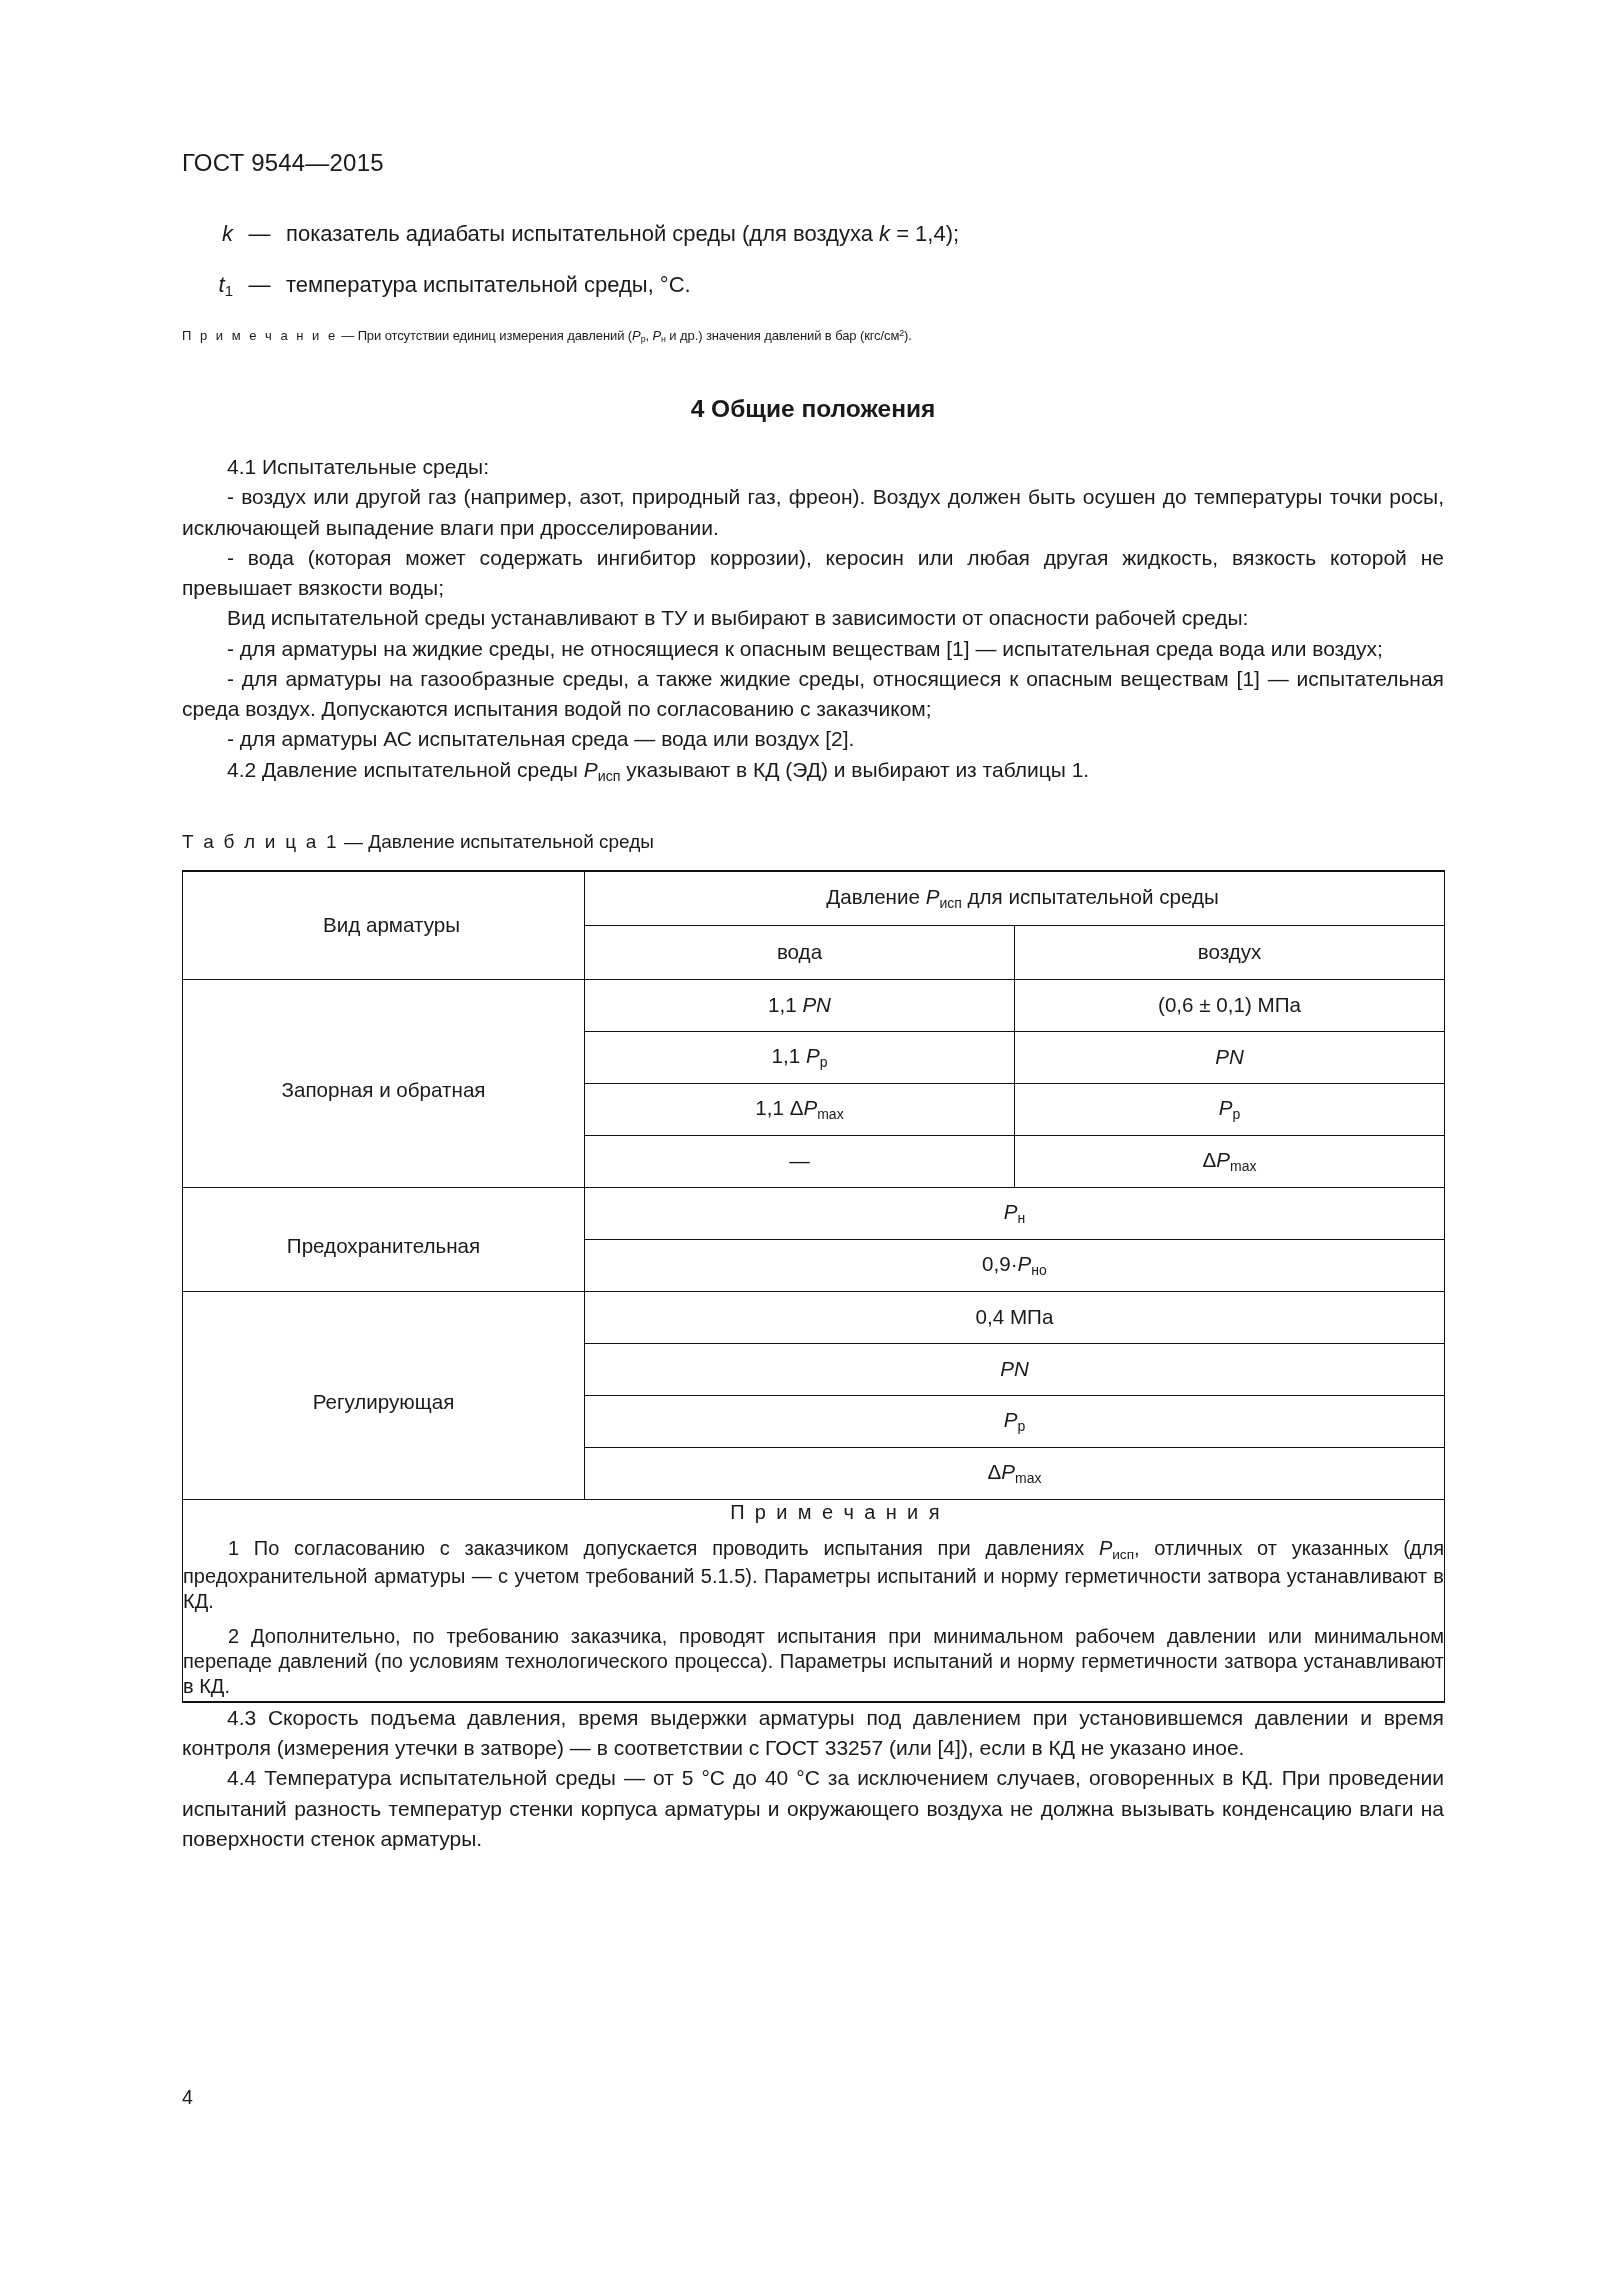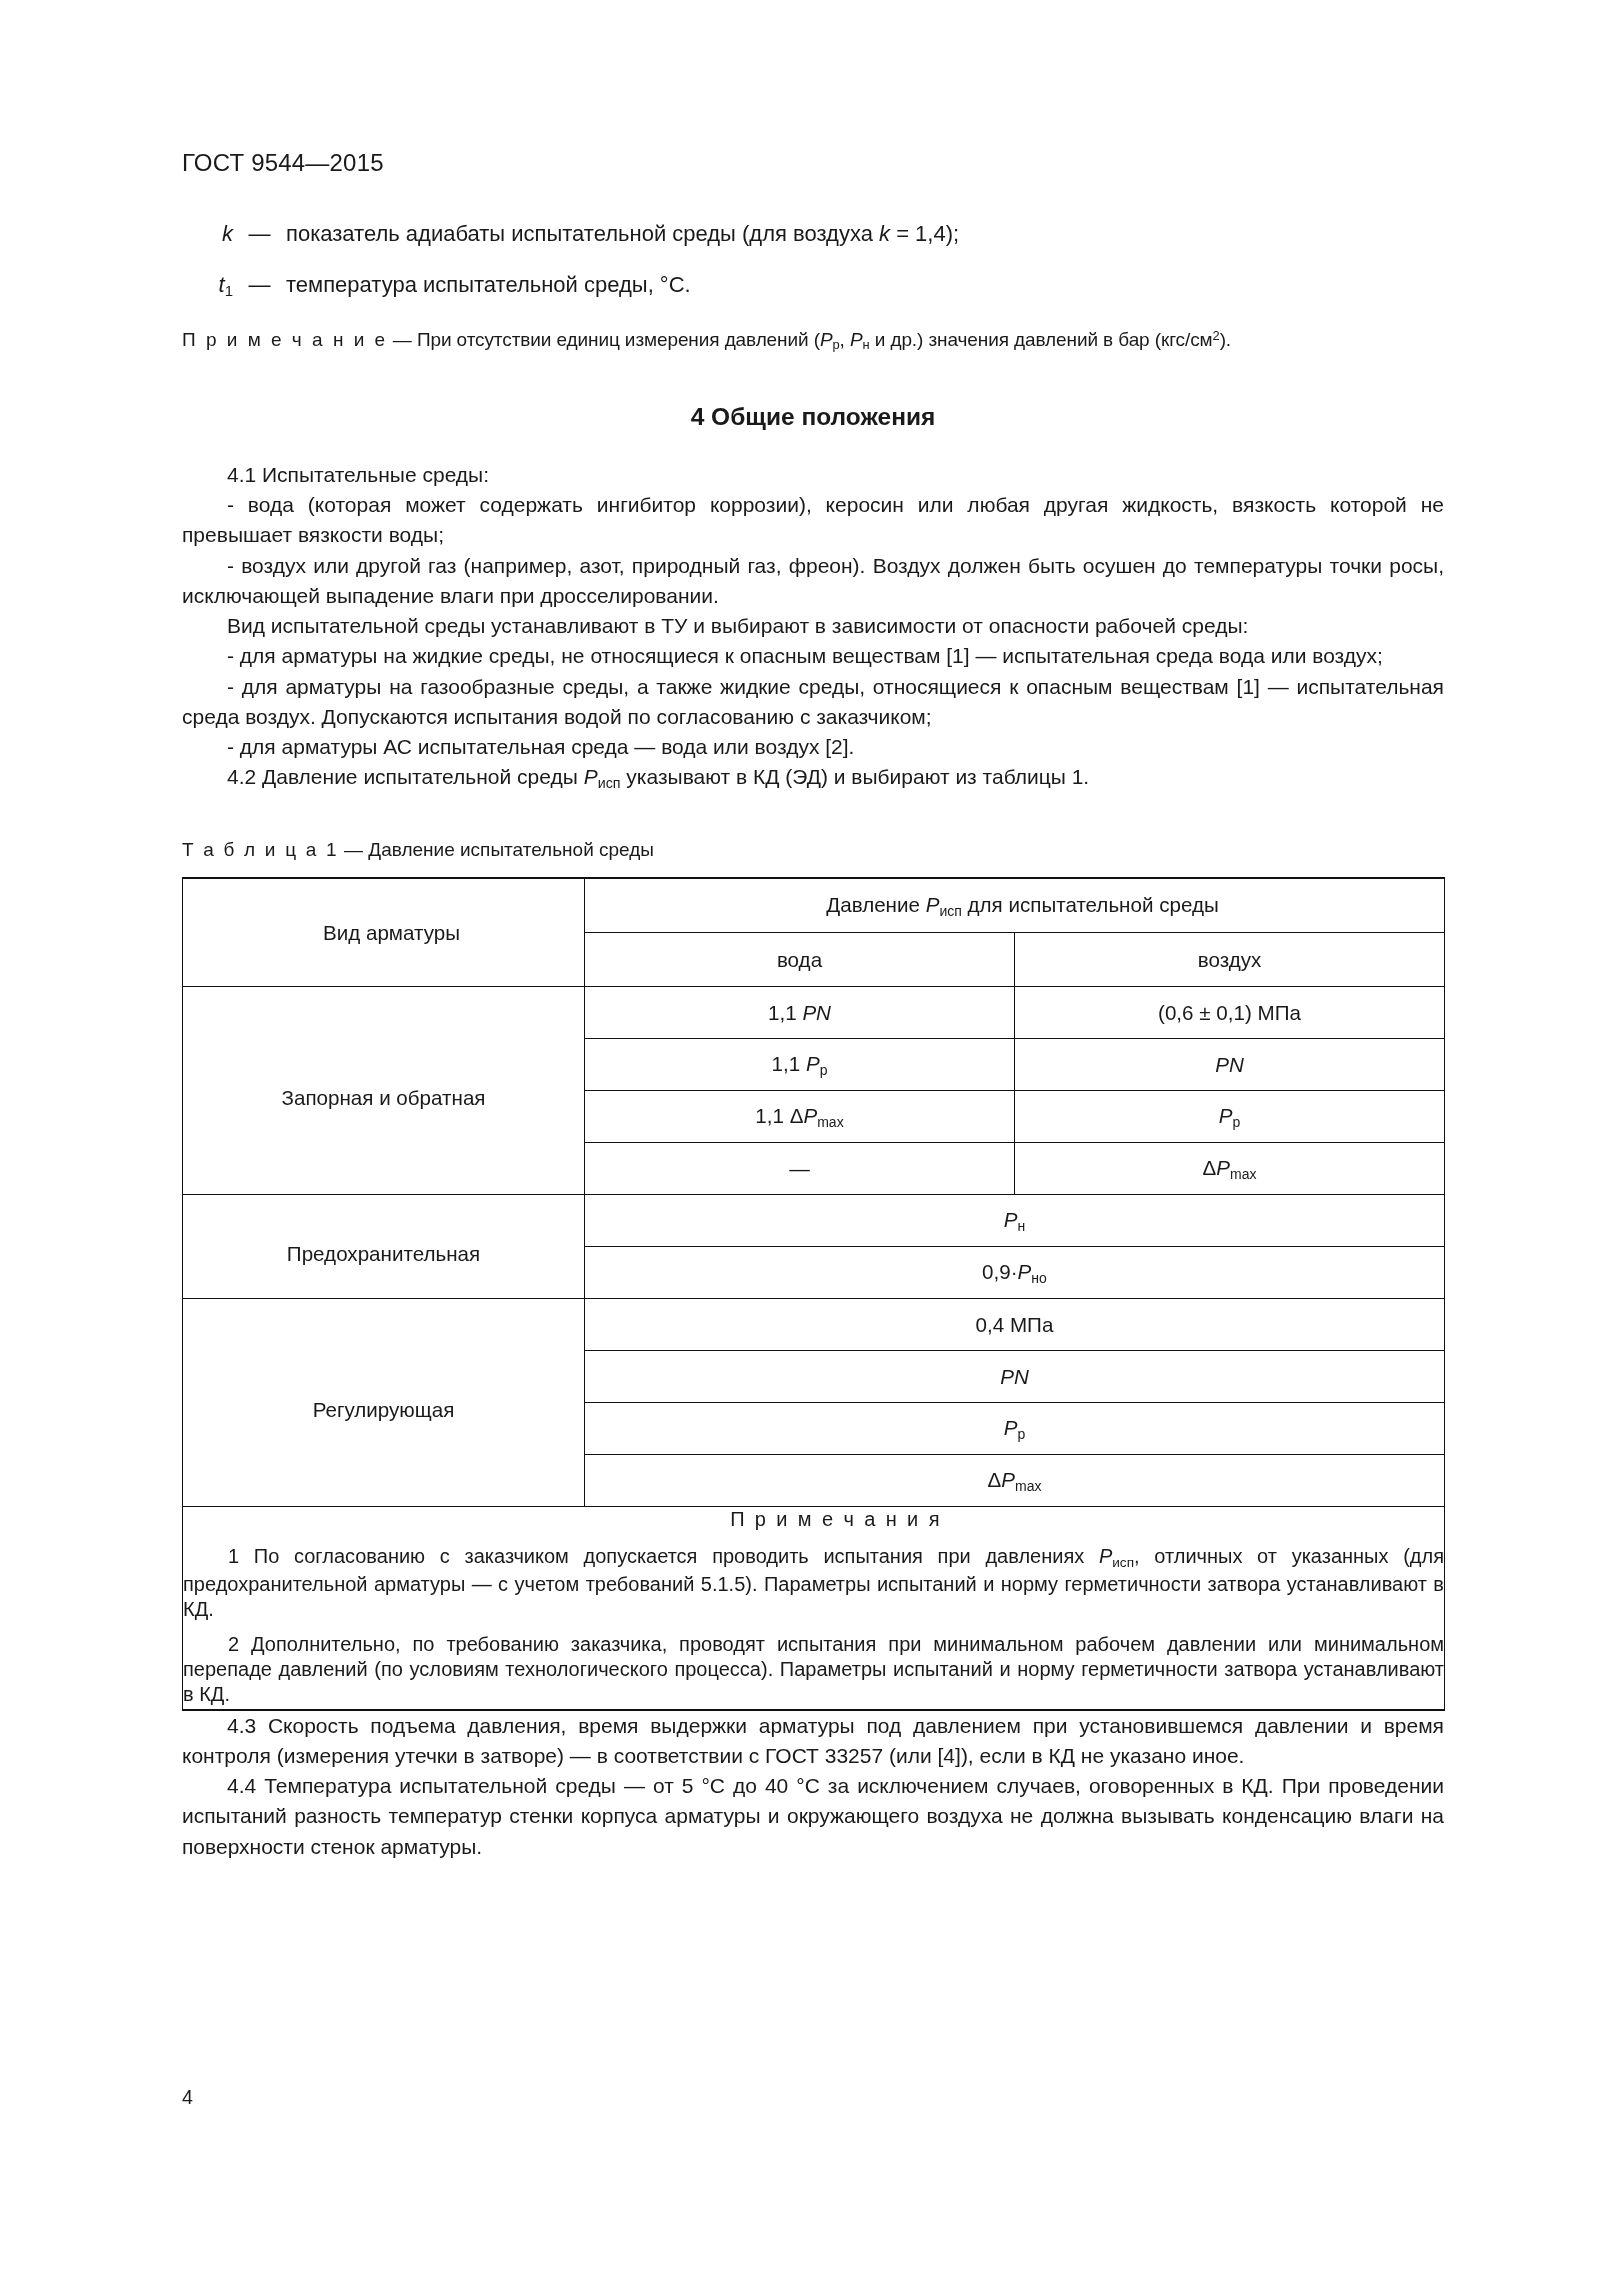--- a/index.html
+++ b/index.html
@@ -62,21 +62,21 @@
     font-style: normal;
   }
   .defrow .txt {
     flex: 1;
   }
   em.it { font-style: italic; }
   sub.sb { font-size: 0.68em; vertical-align: -0.28em; font-style: normal; }
   sup.sp { font-size: 0.68em; vertical-align: 0.45em; font-style: normal; }
 
   .note-line {
-    font-size: 19px;
+    font-size: 13px;
     line-height: 1.2;
     margin-top: 20px;
     letter-spacing: -0.1px;
     white-space: nowrap;
   }
   .sp-letters { letter-spacing: 2.5px; }
 
   h2.section {
     font-size: 24.5px;
     font-weight: bold;
@@ -180,22 +180,22 @@
         <span class="dash">—</span>
         <span class="txt">температура испытательной среды, °С.</span>
       </div>
     </div>
 
     <div class="note-line"><span class="sp-letters">П р и м е ч а н и е</span><span> </span><span>—</span><span> </span><span>При отсутствии единиц измерения давлений (</span><em class="it">P</em><sub class="sb">р</sub><span>, </span><em class="it">P</em><sub class="sb">н</sub><span> и др.) значения давлений в бар (кгс/см</span><sup class="sp">2</sup><span>).</span></div>
 
     <h2 class="section">4 Общие положения</h2>
 
     <p class="para first"><span class="ind"></span><span>4.1 Испытательные среды:</span></p>
+    <p class="para"><span class="ind"></span><span>- воздух или другой газ (например, азот, природный газ, фреон). Воздух должен быть осушен до температуры точки росы, исключающей выпадение влаги при дросселировании.</span></p>
     <p class="para"><span class="ind"></span><span>- вода (которая может содержать ингибитор коррозии), керосин или любая другая жидкость, вязкость которой не превышает вязкости воды;</span></p>
-    <p class="para"><span class="ind"></span><span>- воздух или другой газ (например, азот, природный газ, фреон). Воздух должен быть осушен до температуры точки росы, исключающей выпадение влаги при дросселировании.</span></p>
     <p class="para"><span class="ind"></span><span>Вид испытательной среды устанавливают в ТУ и выбирают в зависимости от опасности рабочей среды:</span></p>
     <p class="para"><span class="ind"></span><span>- для арматуры на жидкие среды, не относящиеся к опасным веществам [1] — испытательная среда вода или воздух;</span></p>
     <p class="para"><span class="ind"></span><span>- для арматуры на газообразные среды, а также жидкие среды, относящиеся к опасным веществам [1] — испытательная среда воздух. Допускаются испытания водой по согласованию с заказчиком;</span></p>
     <p class="para"><span class="ind"></span><span>- для арматуры АС испытательная среда — вода или воздух [2].</span></p>
     <p class="para"><span class="ind"></span><span>4.2 Давление испытательной среды </span><em class="it">P</em><sub class="sb">исп</sub><span> указывают в КД (ЭД) и выбирают из таблицы 1.</span></p>
 
     <p class="tbl-caption"><span class="caption-sp">Т а б л и ц а  1</span><span> </span><span>—</span><span> </span><span>Давление испытательной среды</span></p>
 
     <table class="gost">
       <colgroup>

